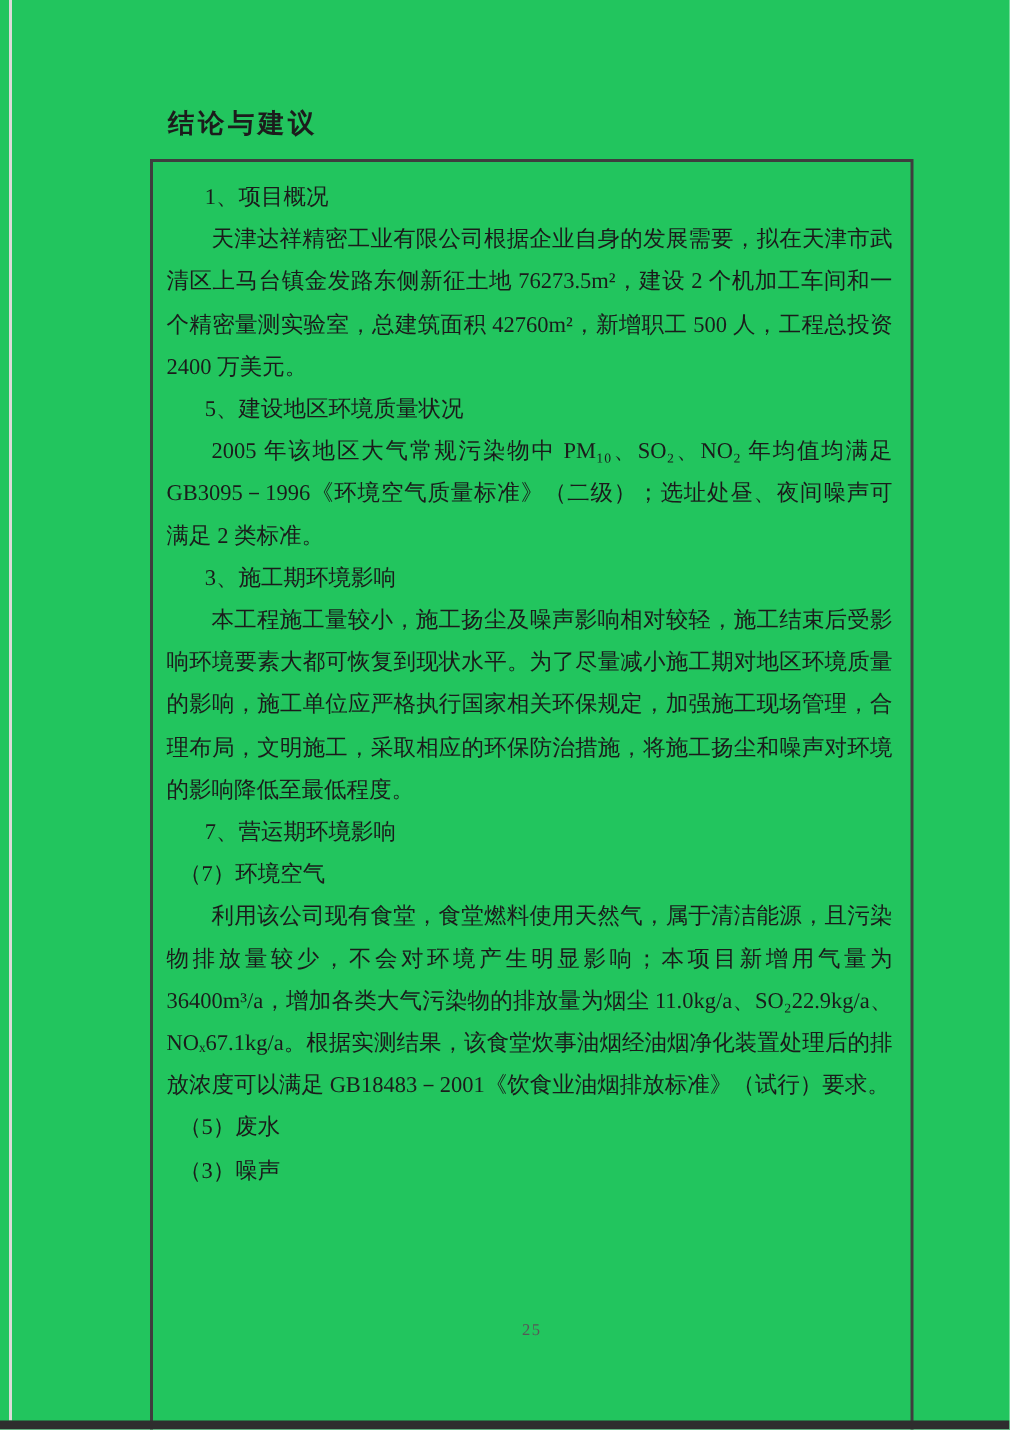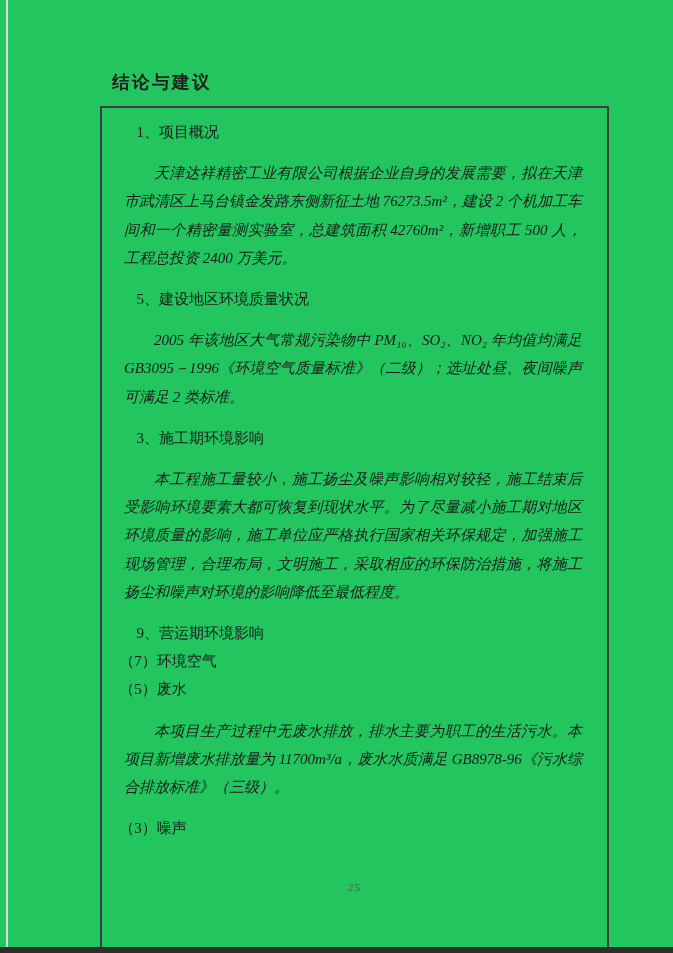--- a/index.html
+++ b/index.html
@@ -39,21 +39,21 @@
     border: 2px solid #3e3e3e;
     padding: 10px 12px 0 9px;
     color: #1b1b1b;
     font-size: 15px;
     line-height: 28.2px;
     text-align: justify;
     overflow: hidden;
   }
   .sec-heading { text-indent: 1.7em; }
   .sub-heading { text-indent: 0.55em; }
-  p.para { margin: 13px; text-indent: 2em; font-style: italic; }
+  p.para { margin: 0; text-indent: 2em; }
   .page-number {
     position: absolute; left: 100px; top: 881px;
     width: 509px;
     text-align: center;
     font-size: 11px;
     color: #575757;
     letter-spacing: 1px;
   }
 </style>
 </head>
@@ -69,26 +69,26 @@
 
     <div class="sec-heading">1、项目概况</div>
     <p class="para">天津达祥精密工业有限公司根据企业自身的发展需要，拟在天津市武清区上马台镇金发路东侧新征土地 76273.5m²，建设 2 个机加工车间和一个精密量测实验室，总建筑面积 42760m²，新增职工 500 人，工程总投资 2400 万美元。</p>
 
     <div class="sec-heading">5、建设地区环境质量状况</div>
     <p class="para">2005 年该地区大气常规污染物中 PM₁₀、SO₂、NO₂ 年均值均满足 GB3095－1996《环境空气质量标准》（二级）；选址处昼、夜间噪声可满足 2 类标准。</p>
 
     <div class="sec-heading">3、施工期环境影响</div>
     <p class="para">本工程施工量较小，施工扬尘及噪声影响相对较轻，施工结束后受影响环境要素大都可恢复到现状水平。为了尽量减小施工期对地区环境质量的影响，施工单位应严格执行国家相关环保规定，加强施工现场管理，合理布局，文明施工，采取相应的环保防治措施，将施工扬尘和噪声对环境的影响降低至最低程度。</p>
 
-    <div class="sec-heading">9、营运期环境影响</div>
+    <div class="sec-heading">7、营运期环境影响</div>
 
     <div class="sub-heading">（7）环境空气</div>
+    <p class="para">利用该公司现有食堂，食堂燃料使用天然气，属于清洁能源，且污染物排放量较少，不会对环境产生明显影响；本项目新增用气量为 36400m³/a，增加各类大气污染物的排放量为烟尘 11.0kg/a、SO₂22.9kg/a、NOₓ67.1kg/a。根据实测结果，该食堂炊事油烟经油烟净化装置处理后的排放浓度可以满足 GB18483－2001《饮食业油烟排放标准》（试行）要求。</p>
 
     <div class="sub-heading">（5）废水</div>
-    <p class="para">本项目生产过程中无废水排放，排水主要为职工的生活污水。本项目新增废水排放量为 11700m³/a，废水水质满足 GB8978-96《污水综合排放标准》（三级）。</p>
 
     <div class="sub-heading">（3）噪声</div>
 
   </div>
 
   <div class="page-number">25</div>
 
   <div class="scan-edge-bottom"></div>
 
 </div>

